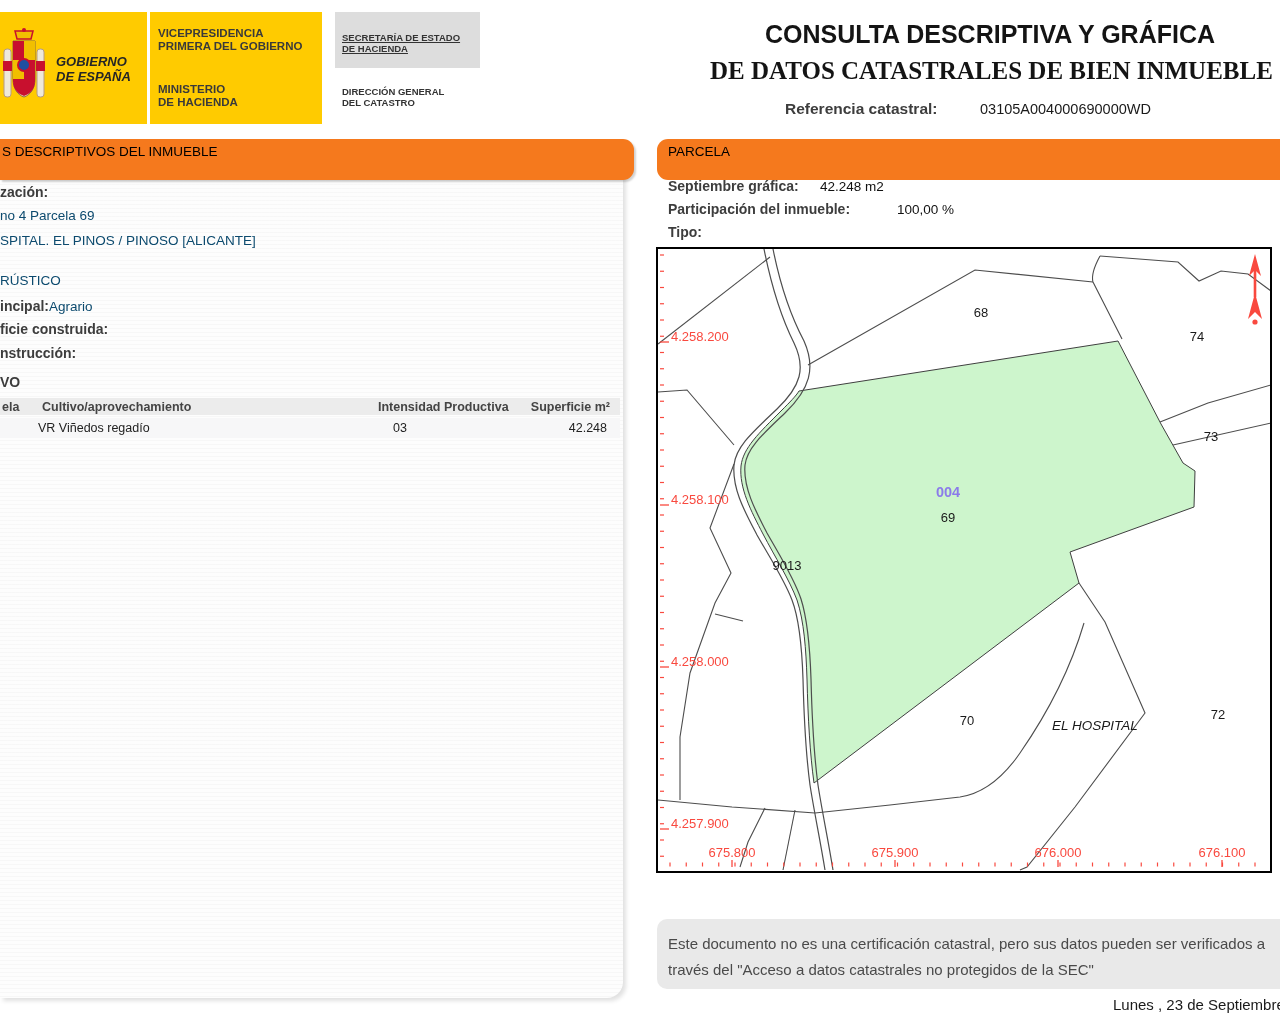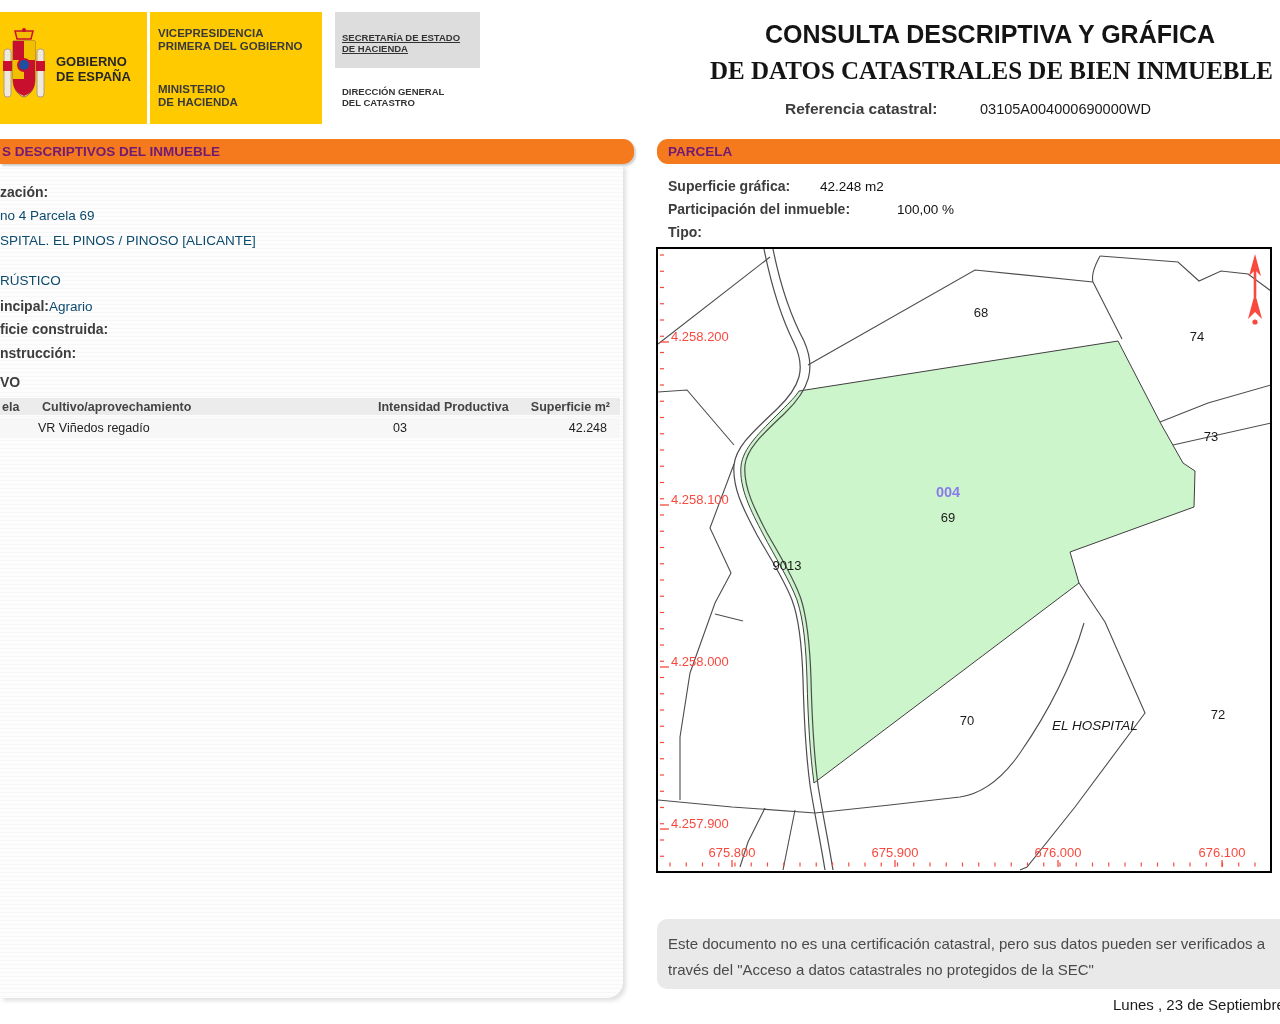--- a/index.html
+++ b/index.html
@@ -4,30 +4,30 @@
 <style>
   html,body{margin:0;padding:0;}
   body{
     width:1280px;height:1024px;position:relative;overflow:hidden;
     background:#ffffff;font-family:"Liberation Sans",sans-serif;
     -webkit-font-smoothing:antialiased;
   }
   .abs{position:absolute;}
   
   .logo-yellow{background:#ffcb00;top:12px;height:112px;}
-  .gob-text{font-weight:bold;font-size:13px;line-height:15px;color:#262626;}
+  .gob-text{font-weight:bold;font-size:13px;line-height:15px;color:#262626;font-style:italic;}
   .min-text{font-weight:bold;font-size:11.5px;line-height:13px;color:#3a3a3a;}
   .gray-box{background:#dddddd;}
   .sec-text{font-size:9.5px;line-height:11px;color:#333;font-weight:bold;}
   .title1{top:20px;left:700px;width:580px;text-align:center;font-weight:bold;font-size:25px;color:#141414;white-space:nowrap;}
   .title2{top:57px;left:710px;font-weight:bold;font-size:25px;color:#141414;white-space:nowrap;font-family:Liberation Serif, serif;}
   .ref-label{top:100px;left:785px;font-weight:bold;font-size:15.5px;color:#3d3d3d;}
   .ref-value{top:101px;left:980px;font-size:14.5px;color:#1a1a1a;}
   
-  .bar{height:25px;background:#f5791d;color:#701a75;font-weight:bold;font-size:13.5px;line-height:25px;top:139px;}
+  .bar{height:41px;background:#f5791d;color:#000000;font-weight:normal;font-size:13.5px;line-height:25px;top:139px;}
   .bar-left{left:0;width:634px;border-radius:0 11px 11px 0;box-shadow:2px 2px 2px rgba(0,0,0,.18);}
   .bar-right{left:657px;width:623px;border-radius:11px 0 0 11px;}
   
   .lpanel{left:0;top:164px;width:623px;height:834px;border-radius:0 0 16px 0;
     background-color:#fdfdfd;
     background-image:repeating-linear-gradient(180deg, rgba(0,0,0,0.025) 0 1px, transparent 1px 4px);
     box-shadow:3px 3px 4px rgba(0,0,0,.12);}
   .lp-label{font-weight:bold;font-size:14px;color:#3d3d3d;white-space:nowrap;}
   .lp-value{font-size:13.5px;color:#0c4a6e;white-space:nowrap;}
   .thead{left:0;top:398px;width:620px;height:17px;background:#ececec;}
@@ -124,21 +124,21 @@
 <div class="abs trow">
   <span class="abs td" style="left:38px;top:3px;">VR Viñedos regadío</span>
   <span class="abs td" style="left:393px;top:3px;">03</span>
   <span class="abs td" style="left:522px;top:3px;width:85px;text-align:right;">42.248</span>
 </div>
 
 <div class="abs bar bar-right">
   <span style="padding-left:11px;">PARCELA</span>
 </div>
 
-<span class="abs rp-label" style="left:668px;top:178px;">Superficie gráfica:</span>
+<span class="abs rp-label" style="left:668px;top:178px;">Septiembre gráfica:</span>
 <span class="abs rp-value" style="left:820px;top:179px;">42.248 m2</span>
 <span class="abs rp-label" style="left:668px;top:201px;">Participación del inmueble:</span>
 <span class="abs rp-value" style="left:897px;top:202px;">100,00 %</span>
 <span class="abs rp-label" style="left:668px;top:224px;">Tipo:</span>
 
 <div class="abs map-frame">
   <svg id="map-svg" width="612" height="622" viewBox="0 0 612 622">
       <path d="M141,142 L460,92 L503,175 L525,214 L537,222 L536,258 L412,303 L421,334 L156,534 C152,505 150,470 149,430 C148,400 146,372 139,351 C131,330 117,308 105,285 C93,262 81,239 83,217 C85,199 101,184 123,162 C132,153 138,147 141,142 Z" fill="#cdf5cc" stroke="#3f3f3f" stroke-width="1"></path>
       <path d="M0,95 L112,8" fill="none" stroke="#4d4d4d" stroke-width="1.1"></path>
       <path d="M0,143 L29,141 L76,196" fill="none" stroke="#4d4d4d" stroke-width="1.1"></path>

